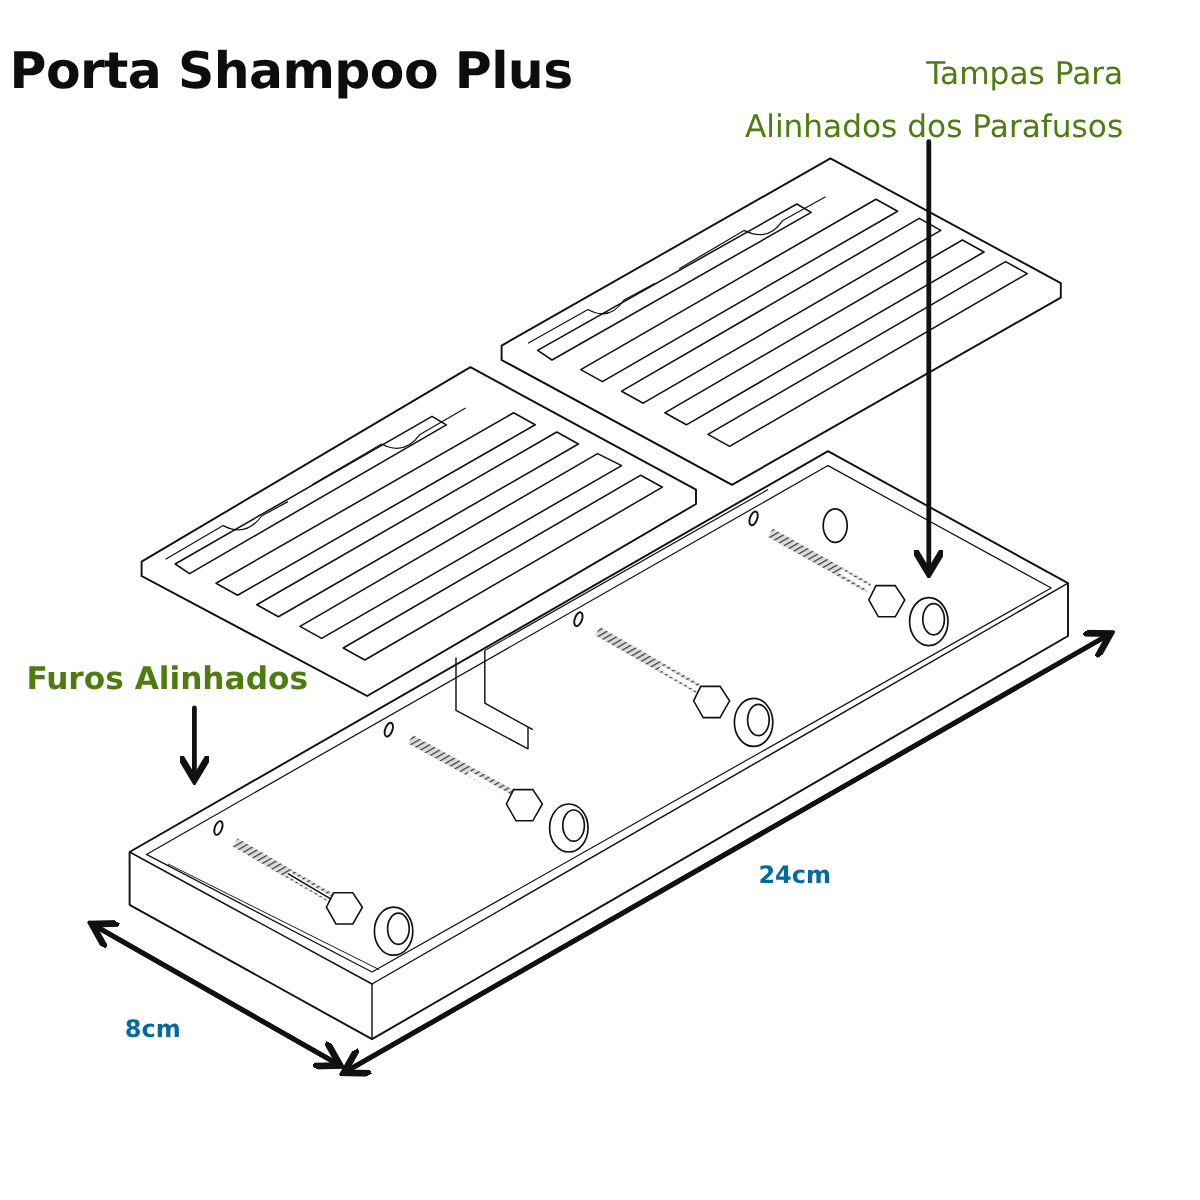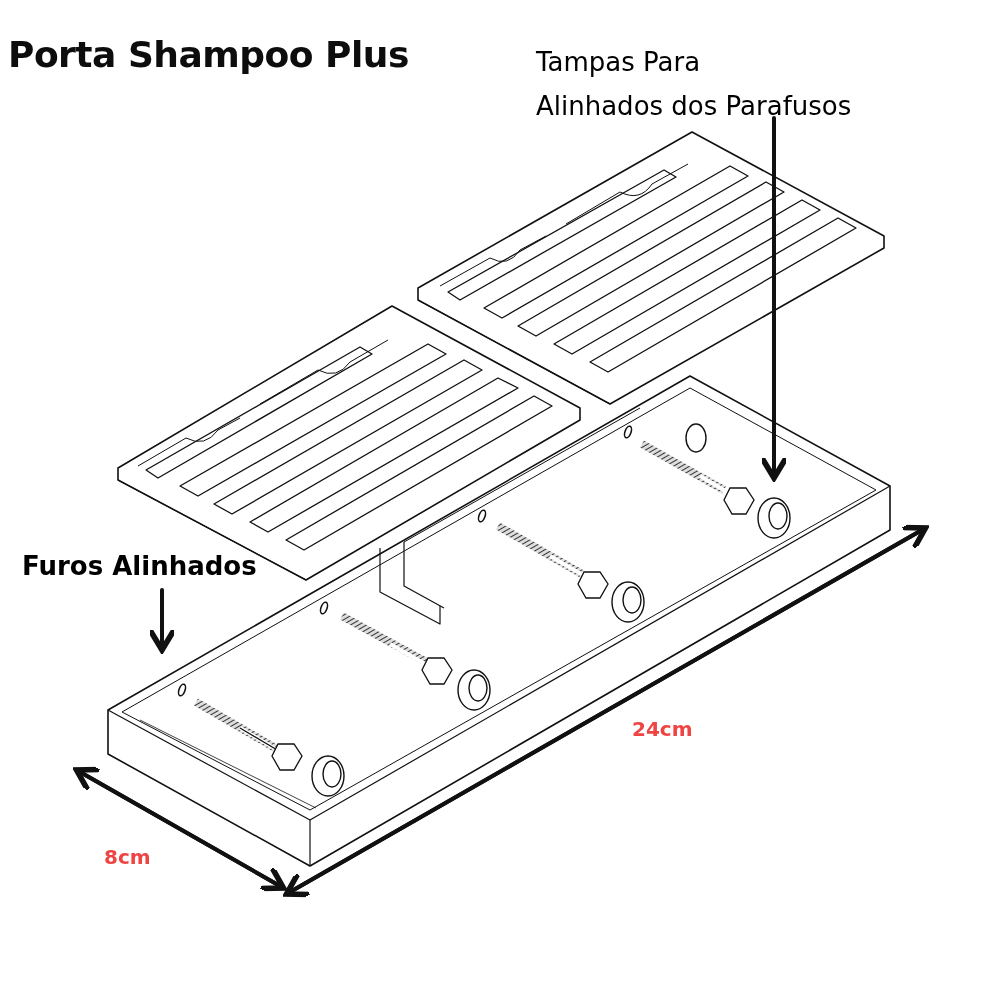--- a/index.html
+++ b/index.html
@@ -1,21 +1,21 @@
 <!DOCTYPE html>
 <html><head>
   <meta charset="utf-8">
   <style>
     html, body { margin: 0; padding: 0; background: #ffffff; }
     body { width: 1000px; height: 1000px; position: relative; overflow: hidden; font-family: "DejaVu Sans", sans-serif; color: #111; }
-    .title { position: absolute; left: 8px; top: 34px; font-family: "DejaVu Sans", sans-serif; font-weight: bold; font-size: 36px; letter-spacing: -0.5px; color: #0d0d0d; }
-    .label { position: absolute; font-family: "DejaVu Sans", sans-serif; font-size: 26px; color: #000000; text-align: left; white-space: nowrap; }
+    .title { position: absolute; left: 8px; top: 34px; font-family: "DejaVu Sans", sans-serif; font-weight: bold; font-size: 42px; letter-spacing: -0.5px; color: #0d0d0d; }
+    .label { position: absolute; font-family: "DejaVu Sans", sans-serif; font-size: 26px; color: #4d7c0f; text-align: right; white-space: nowrap; }
     .label-tampas { left: 536px; top: 40px; width: 400px; line-height: 44px; }
     .label-furos { left: 22px; top: 551px; font-weight: bold; }
-    .dim { position: absolute; font-family: "DejaVu Sans", sans-serif; font-weight: bold; font-size: 20px; color: #ef4444; }
+    .dim { position: absolute; font-family: "DejaVu Sans", sans-serif; font-weight: bold; font-size: 20px; color: #0369a1; }
     .dim-24 { left: 632px; top: 717px; }
     .dim-8 { left: 104px; top: 845px; }
     svg.drawing { position: absolute; left: 0; top: 0; }
   </style>
 </head>
 <body>
 
 <div class="title">Porta Shampoo Plus</div>
 
 <div class="label label-tampas">

